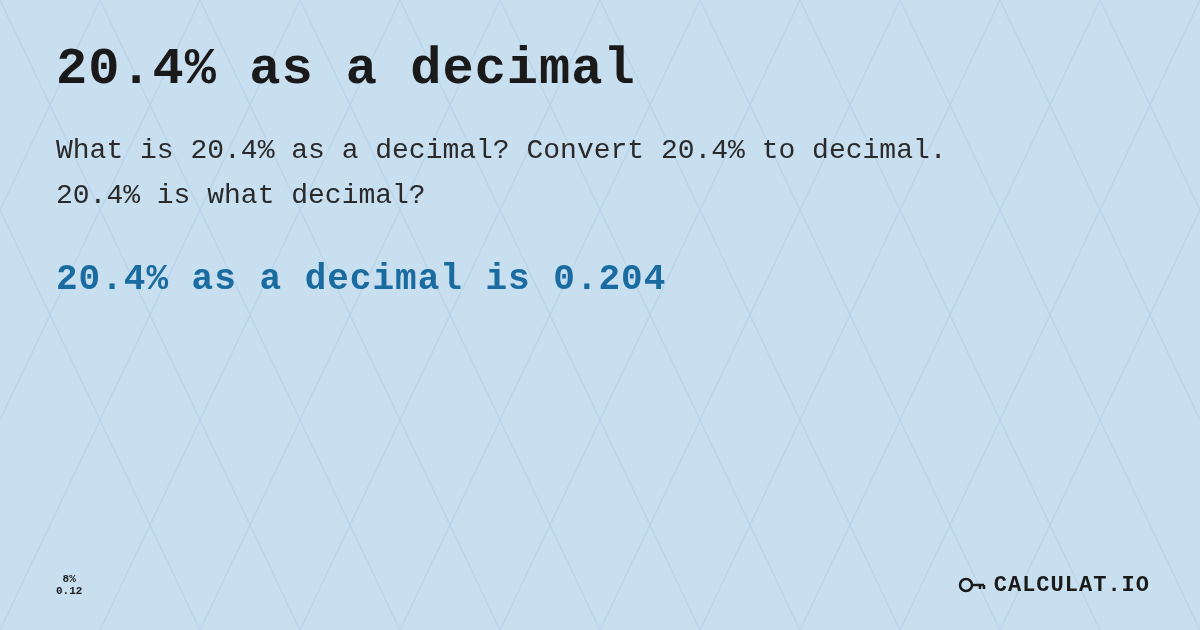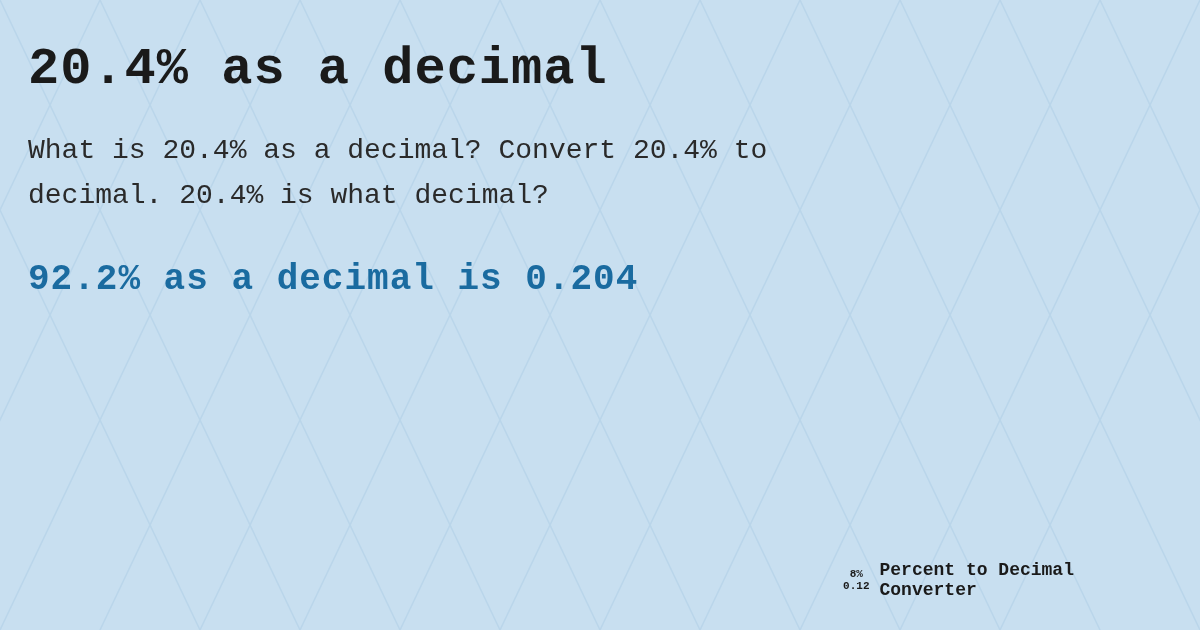--- a/index.html
+++ b/index.html
@@ -16,22 +16,23 @@
       background-color: #c8dff0;
       position: relative;
     }
 
     .content {
       position: relative;
       z-index: 1;
       padding: 40px 50px 30px 28px;
       height: 100%;
       display: flex;
-      flex-direction: row;
+      flex-direction: column;
       justify-content: space-between;
+      margin-left: 28px;
     }
 
     .main-title {
       font-size: 52px;
       font-weight: 900;
       color: #1a1a1a;
       font-family: 'Courier New', Courier, monospace;
       margin-bottom: 30px;
       letter-spacing: 1px;
     }
@@ -150,27 +151,37 @@
   </g>
 </svg>
 
 <div class="content">
   <div>
     <h1 class="main-title">20.4% as a decimal</h1>
 
     <p class="description">What is 20.4% as a decimal? Convert 20.4% to decimal. 20.4% is what decimal?</p>
 
     <div class="result-section">
-      <p class="result-text">92.2% as a decimal is 0.204</p>
+      <p class="result-text">20.4% as a decimal is 0.204</p>
     </div>
   </div>
 
   <div class="footer">
     <div class="footer-left">
       <div class="percent-icon">
         <span>8%</span>
         <span>0.12</span>
       </div>
-      <span class="footer-label">Percent to Decimal Converter</span>
     </div>
 
+    <div class="footer-right">
+
+      <svg width="30" height="30" viewBox="0 0 30 30" xmlns="http://www.w3.org/2000/svg">
+
+        <circle cx="10" cy="15" r="6" fill="none" stroke="#1a1a1a" stroke-width="2.5"></circle>
+        <line x1="16" y1="15" x2="28" y2="15" stroke="#1a1a1a" stroke-width="2.5"></line>
+        <line x1="24" y1="15" x2="24" y2="19" stroke="#1a1a1a" stroke-width="2.5"></line>
+        <line x1="28" y1="15" x2="28" y2="19" stroke="#1a1a1a" stroke-width="2.5"></line>
+      </svg>
+      <span class="calculat-logo">CALCULAT.IO</span>
+    </div>
   </div>
 </div>
 
 </body></html>

